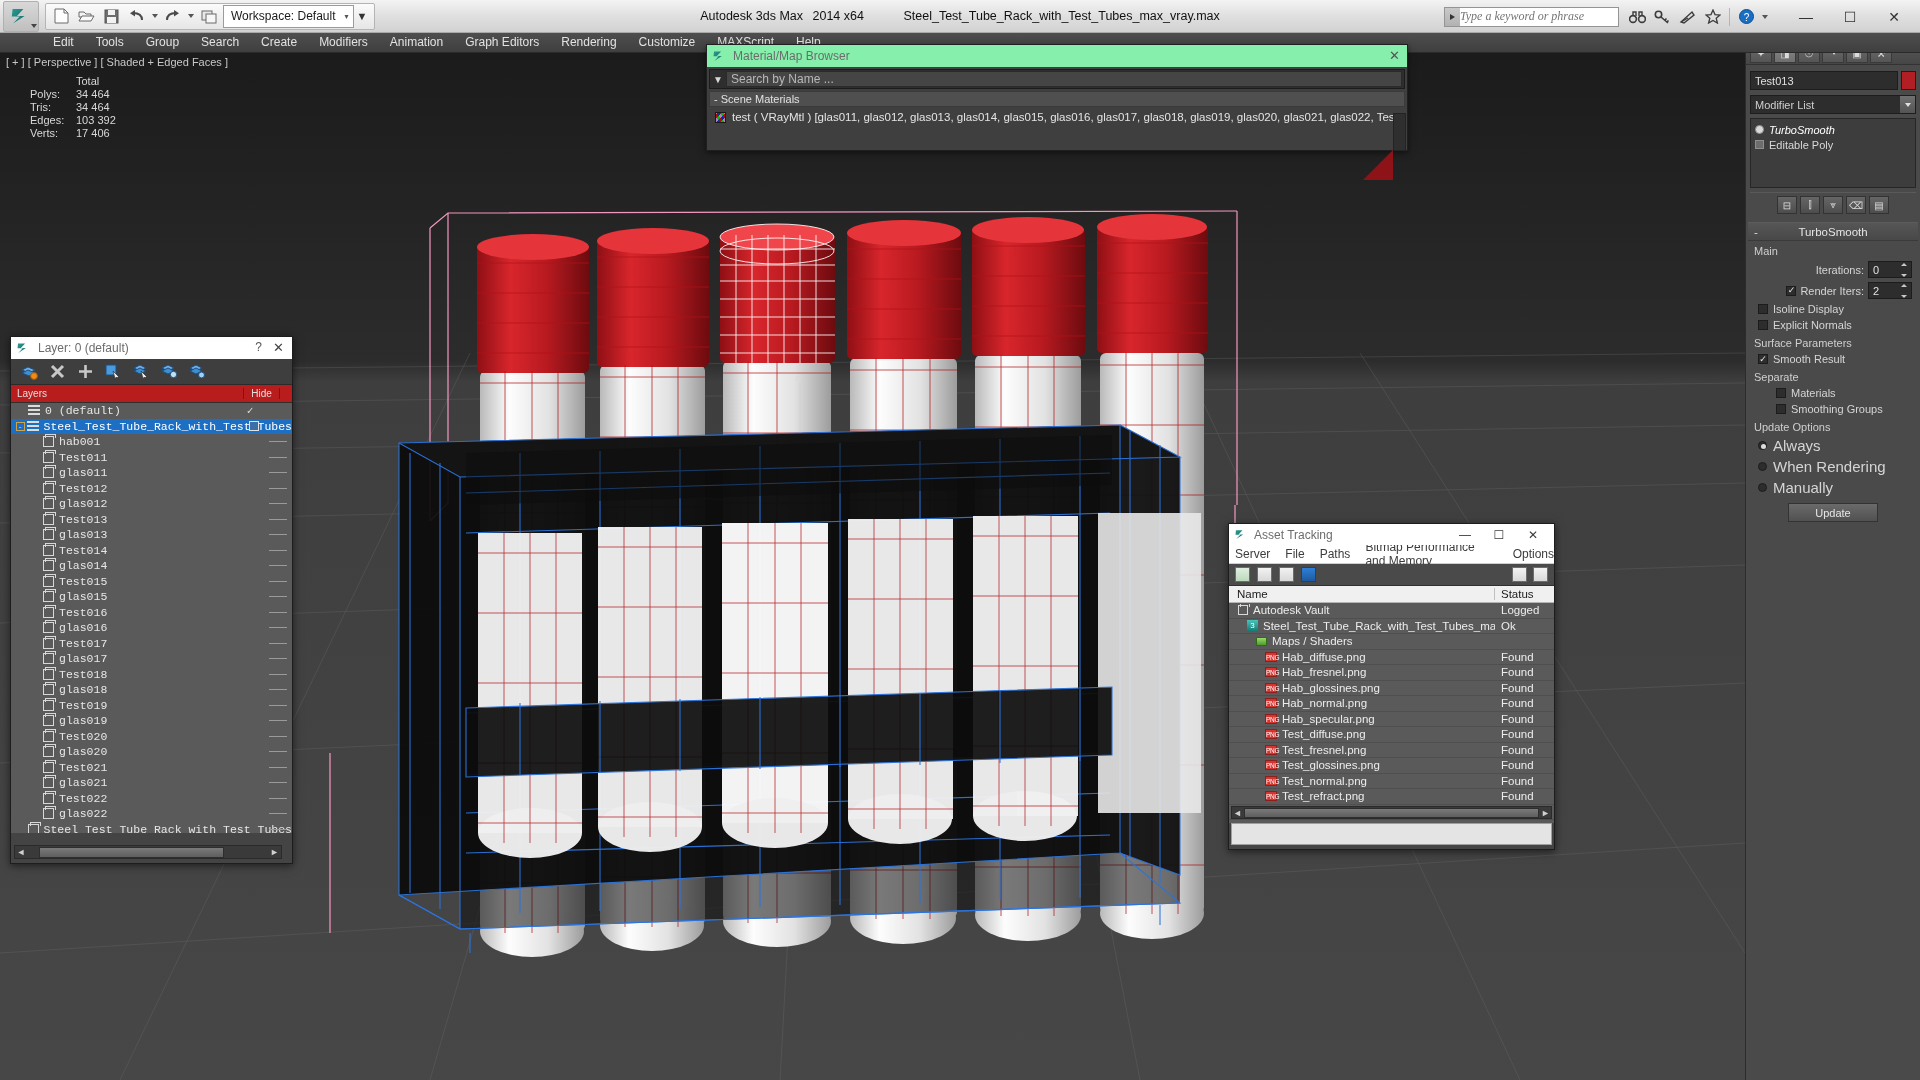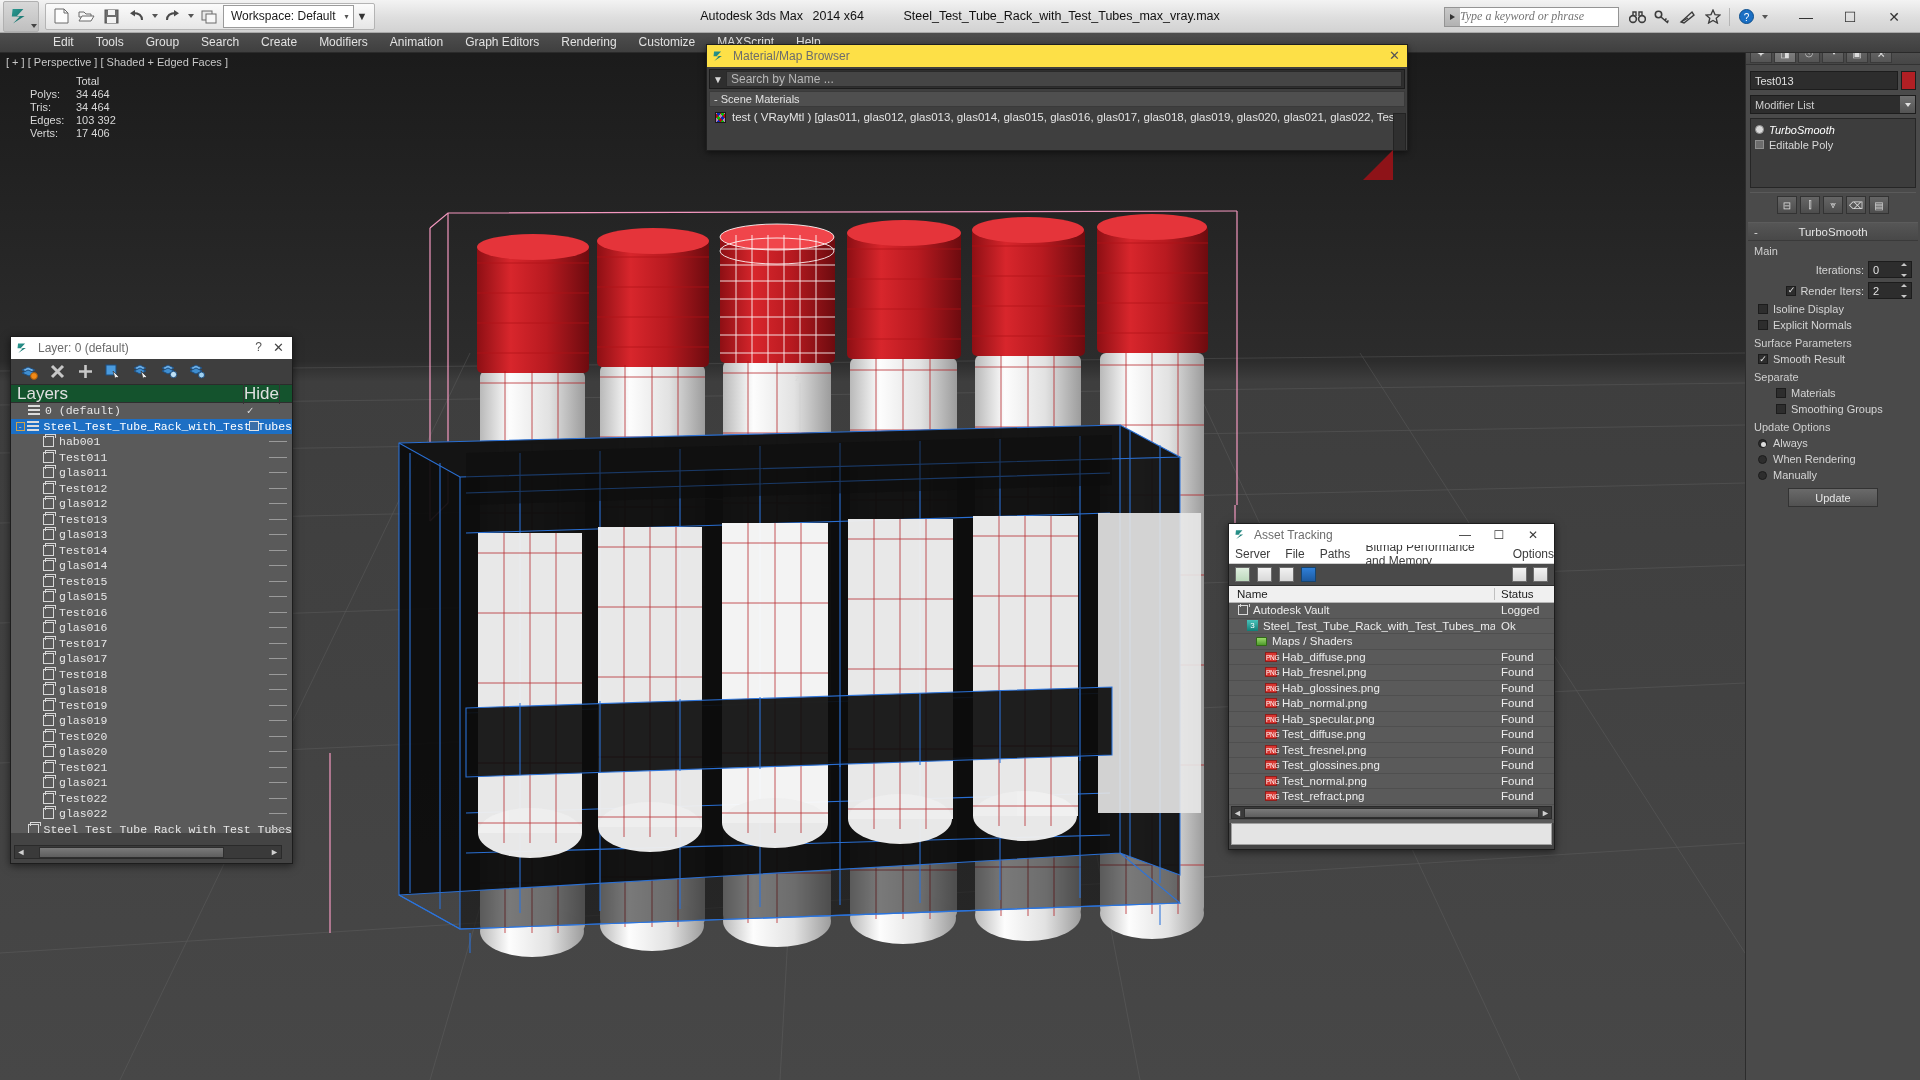--- a/index.html
+++ b/index.html
@@ -227,21 +227,21 @@
     display:flex; align-items:center; gap:5px; padding: 2px 0 2px 10px;
     font-size: 11px; color: #d5d5d5;
   }
   .chk {
     width:10px;height:10px;background:#2d2d2d;border:1px solid #1c1c1c;
     display:flex;align-items:center;justify-content:center;
     color:#e8e8e8;font-size:9px;line-height:9px;
   }
   .radrow {
     display:flex; align-items:center; gap:6px; padding: 2px 0 2px 10px;
-    font-size: 11px; color: #d5d5d5;
+    font-size: 15px; color: #d5d5d5;
   }
   .rad {
     width:9px;height:9px;border-radius:50%;background:#2d2d2d;
     border:1px solid #1c1c1c; position:relative;
   }
   .rad.on::after{
     content:'';position:absolute;left:2px;top:2px;width:5px;height:5px;
     border-radius:50%;background:#dcdcdc;
   }
   .btnwide {
@@ -251,21 +251,21 @@
     font-size: 11px; color: #e6e6e6;
   }
 
   
   .matbrowser {
     position: absolute; left: 706px; top: 44px; width: 702px; height: 107px;
     background: #3f3f3f; border: 1px solid #1f1f1f;
     box-shadow: 0 2px 6px rgba(0,0,0,.5);
   }
   .mb-title {
-    height: 22px; background: #fde047; display: flex; align-items: center;
+    height: 22px; background: #86efac; display: flex; align-items: center;
     padding-left: 6px; position: relative;
   }
   .mb-title .ico {
     width: 13px; height: 13px; margin-right: 7px;
     background: linear-gradient(135deg,#2e9e96,#0d5e5a);
     clip-path: polygon(8% 15%, 62% 15%, 30% 50%, 68% 50%, 10% 88%, 44% 52%, 4% 52%);
   }
   .mb-title .txt { font-size: 12px; color: #6c6c6c; }
   .mb-title .close {
     position: absolute; right: 7px; top: 3px; font-size: 13px; color: #555;
@@ -328,22 +328,22 @@
   }
   .ld-title .txt { font-size: 12px; color: #6c6c6c; }
   .ld-title .qm { position:absolute; right: 30px; top:3px; color:#555; font-size:12px;}
   .ld-title .x { position:absolute; right: 8px; top:3px; color:#444; font-size:13px;}
   .ld-toolbar {
     height: 26px; background: #3e3e3e; display:flex; align-items:center;
     padding-left: 10px; gap: 11px; border-bottom: 1px solid #2b2b2b;
   }
   .lt-ico { width: 17px; height: 17px; position: relative; }
   .ld-cols {
-    height: 18px; background: #14532d; display: flex; align-items: center;
-    border-bottom: 1px solid #2e2e2e; font-size: 17px; color: #e0e0e0;
+    height: 18px; background: #b91c1c; display: flex; align-items: center;
+    border-bottom: 1px solid #2e2e2e; font-size: 10px; color: #e0e0e0;
   }
   .ld-cols .c1 { flex:1; padding-left: 6px; border-right:1px solid #333; }
   .ld-cols .c2 { width: 36px; text-align:center; border-right:1px solid #333;}
   .ld-cols .c3 { width: 12px; }
   .ld-rows {
     height: 430px; overflow: hidden; background: #5a5a5a; font-family: Liberation Mono, monospace;
   }
   .lrow {
     height: 15.5px; display: flex; align-items: center;
     font-size: 11.5px; color: #e6e6e6; position: relative;

